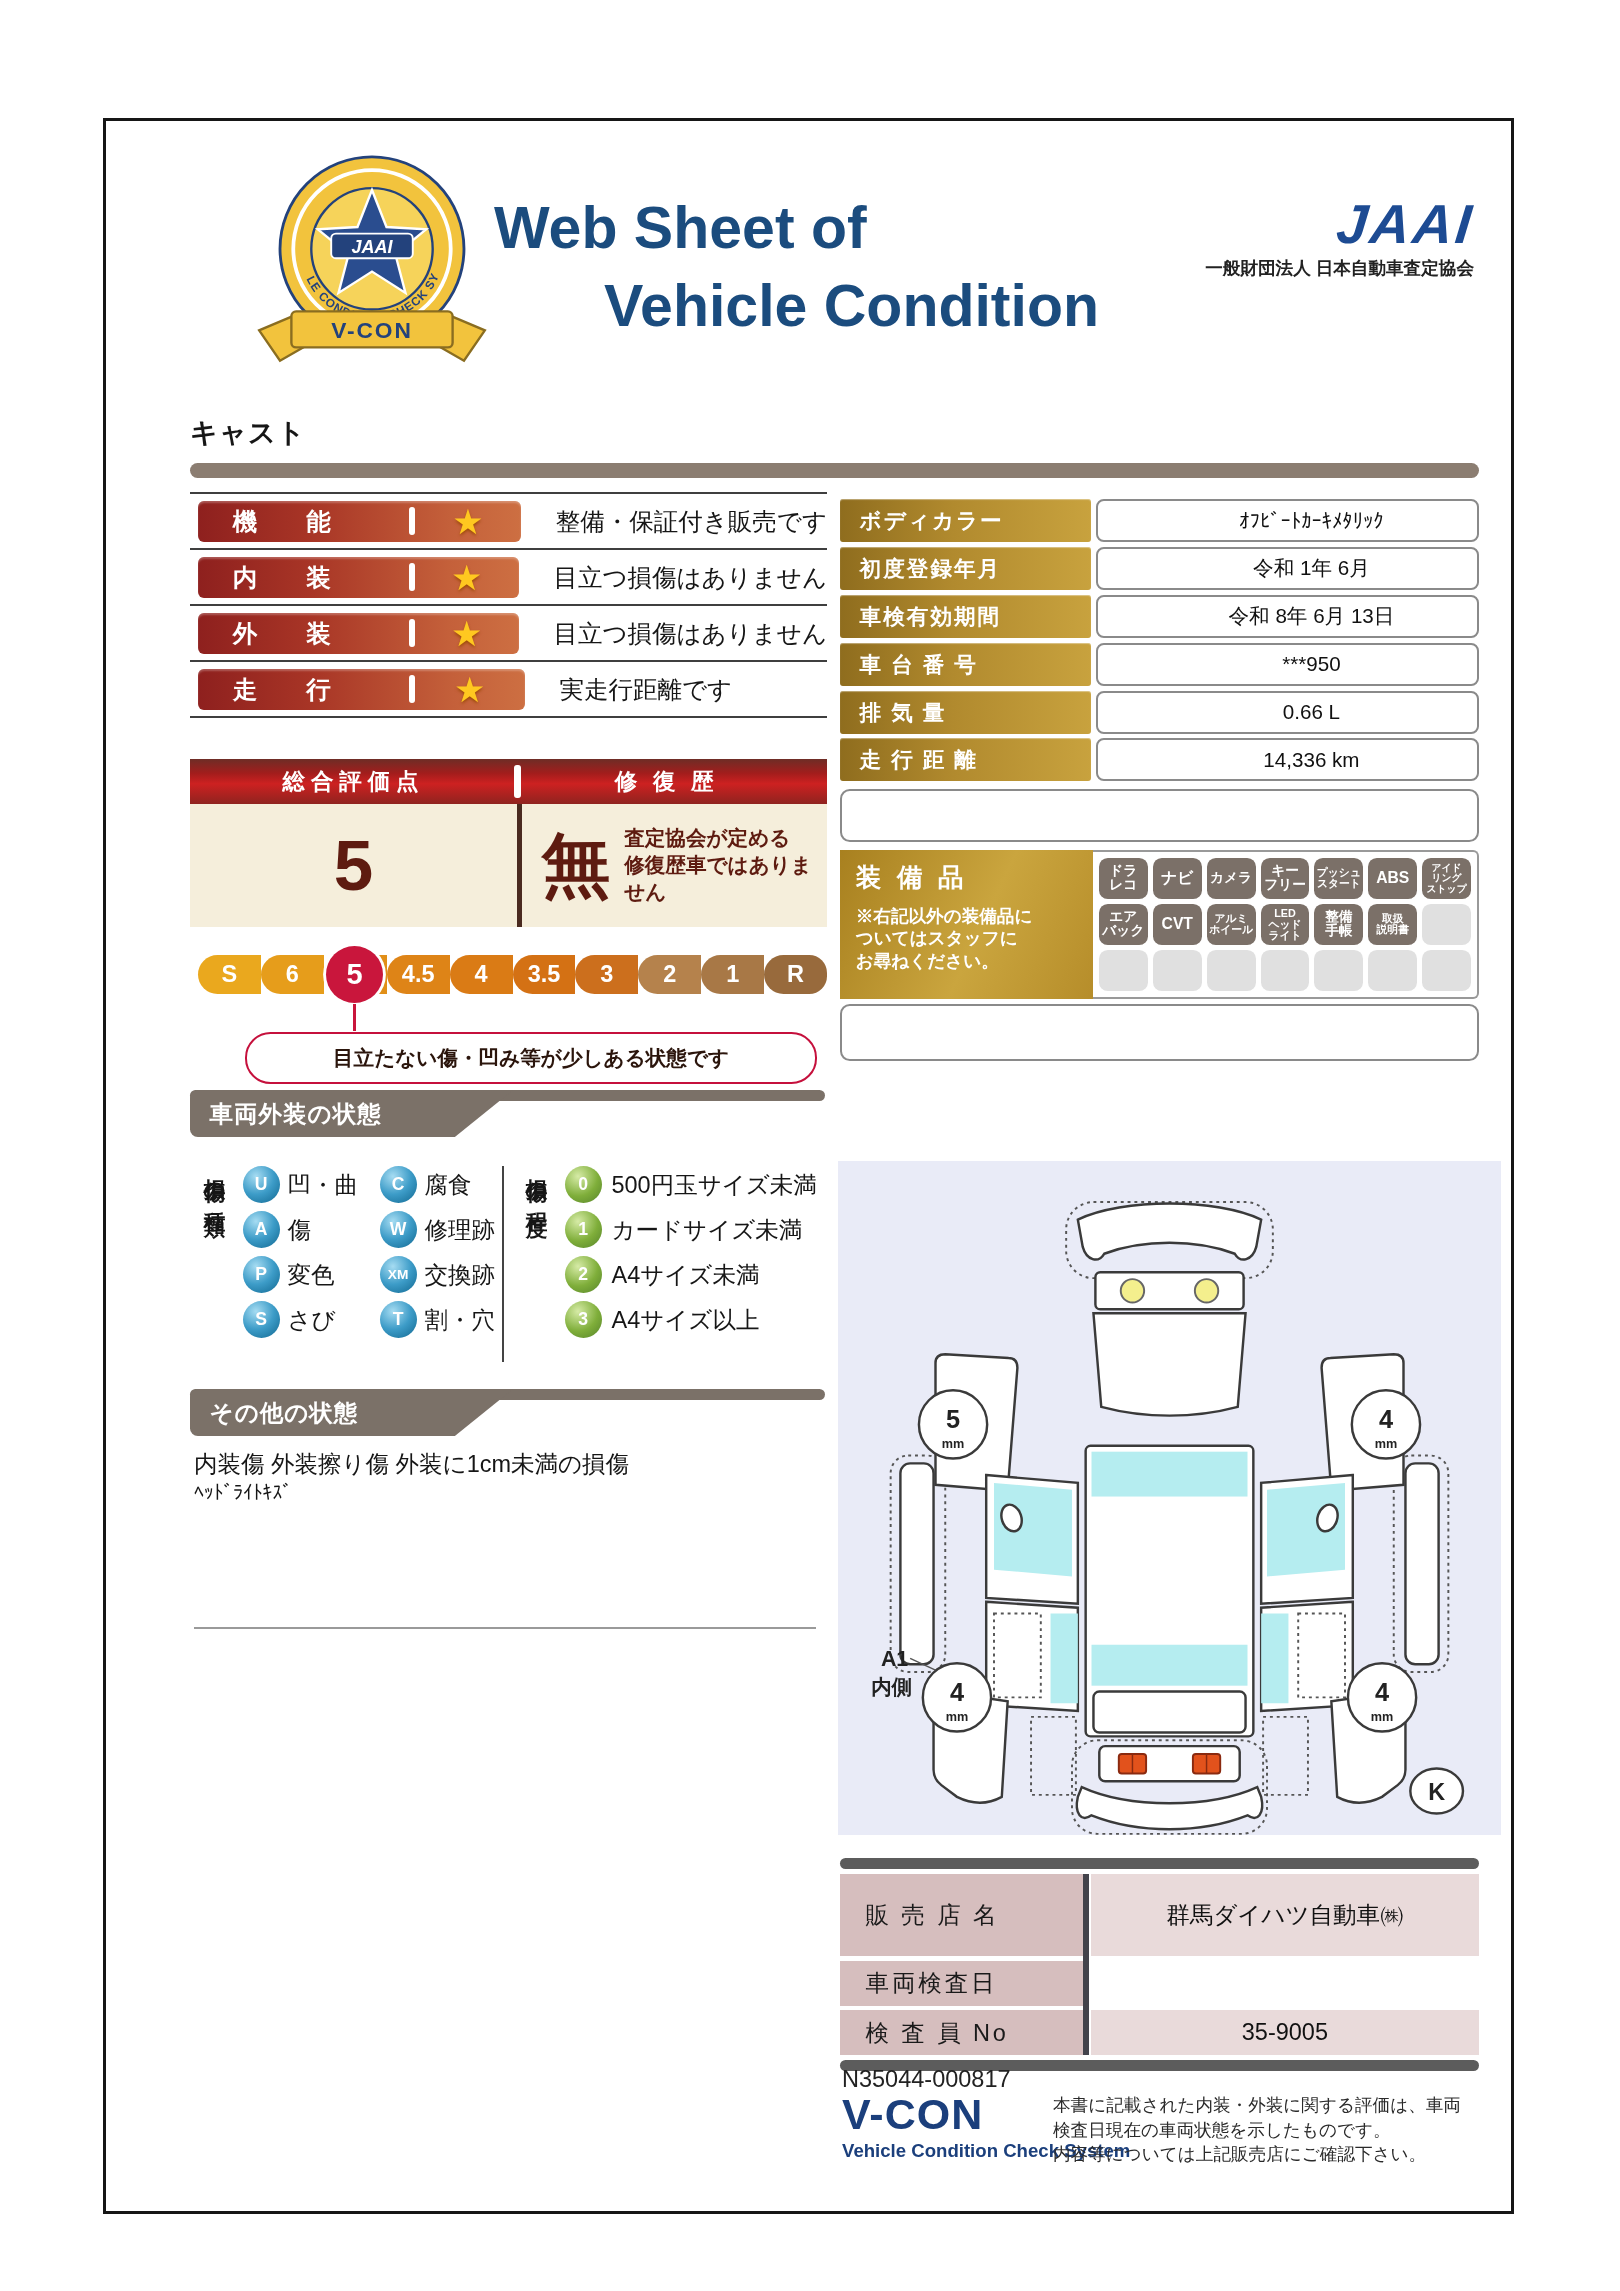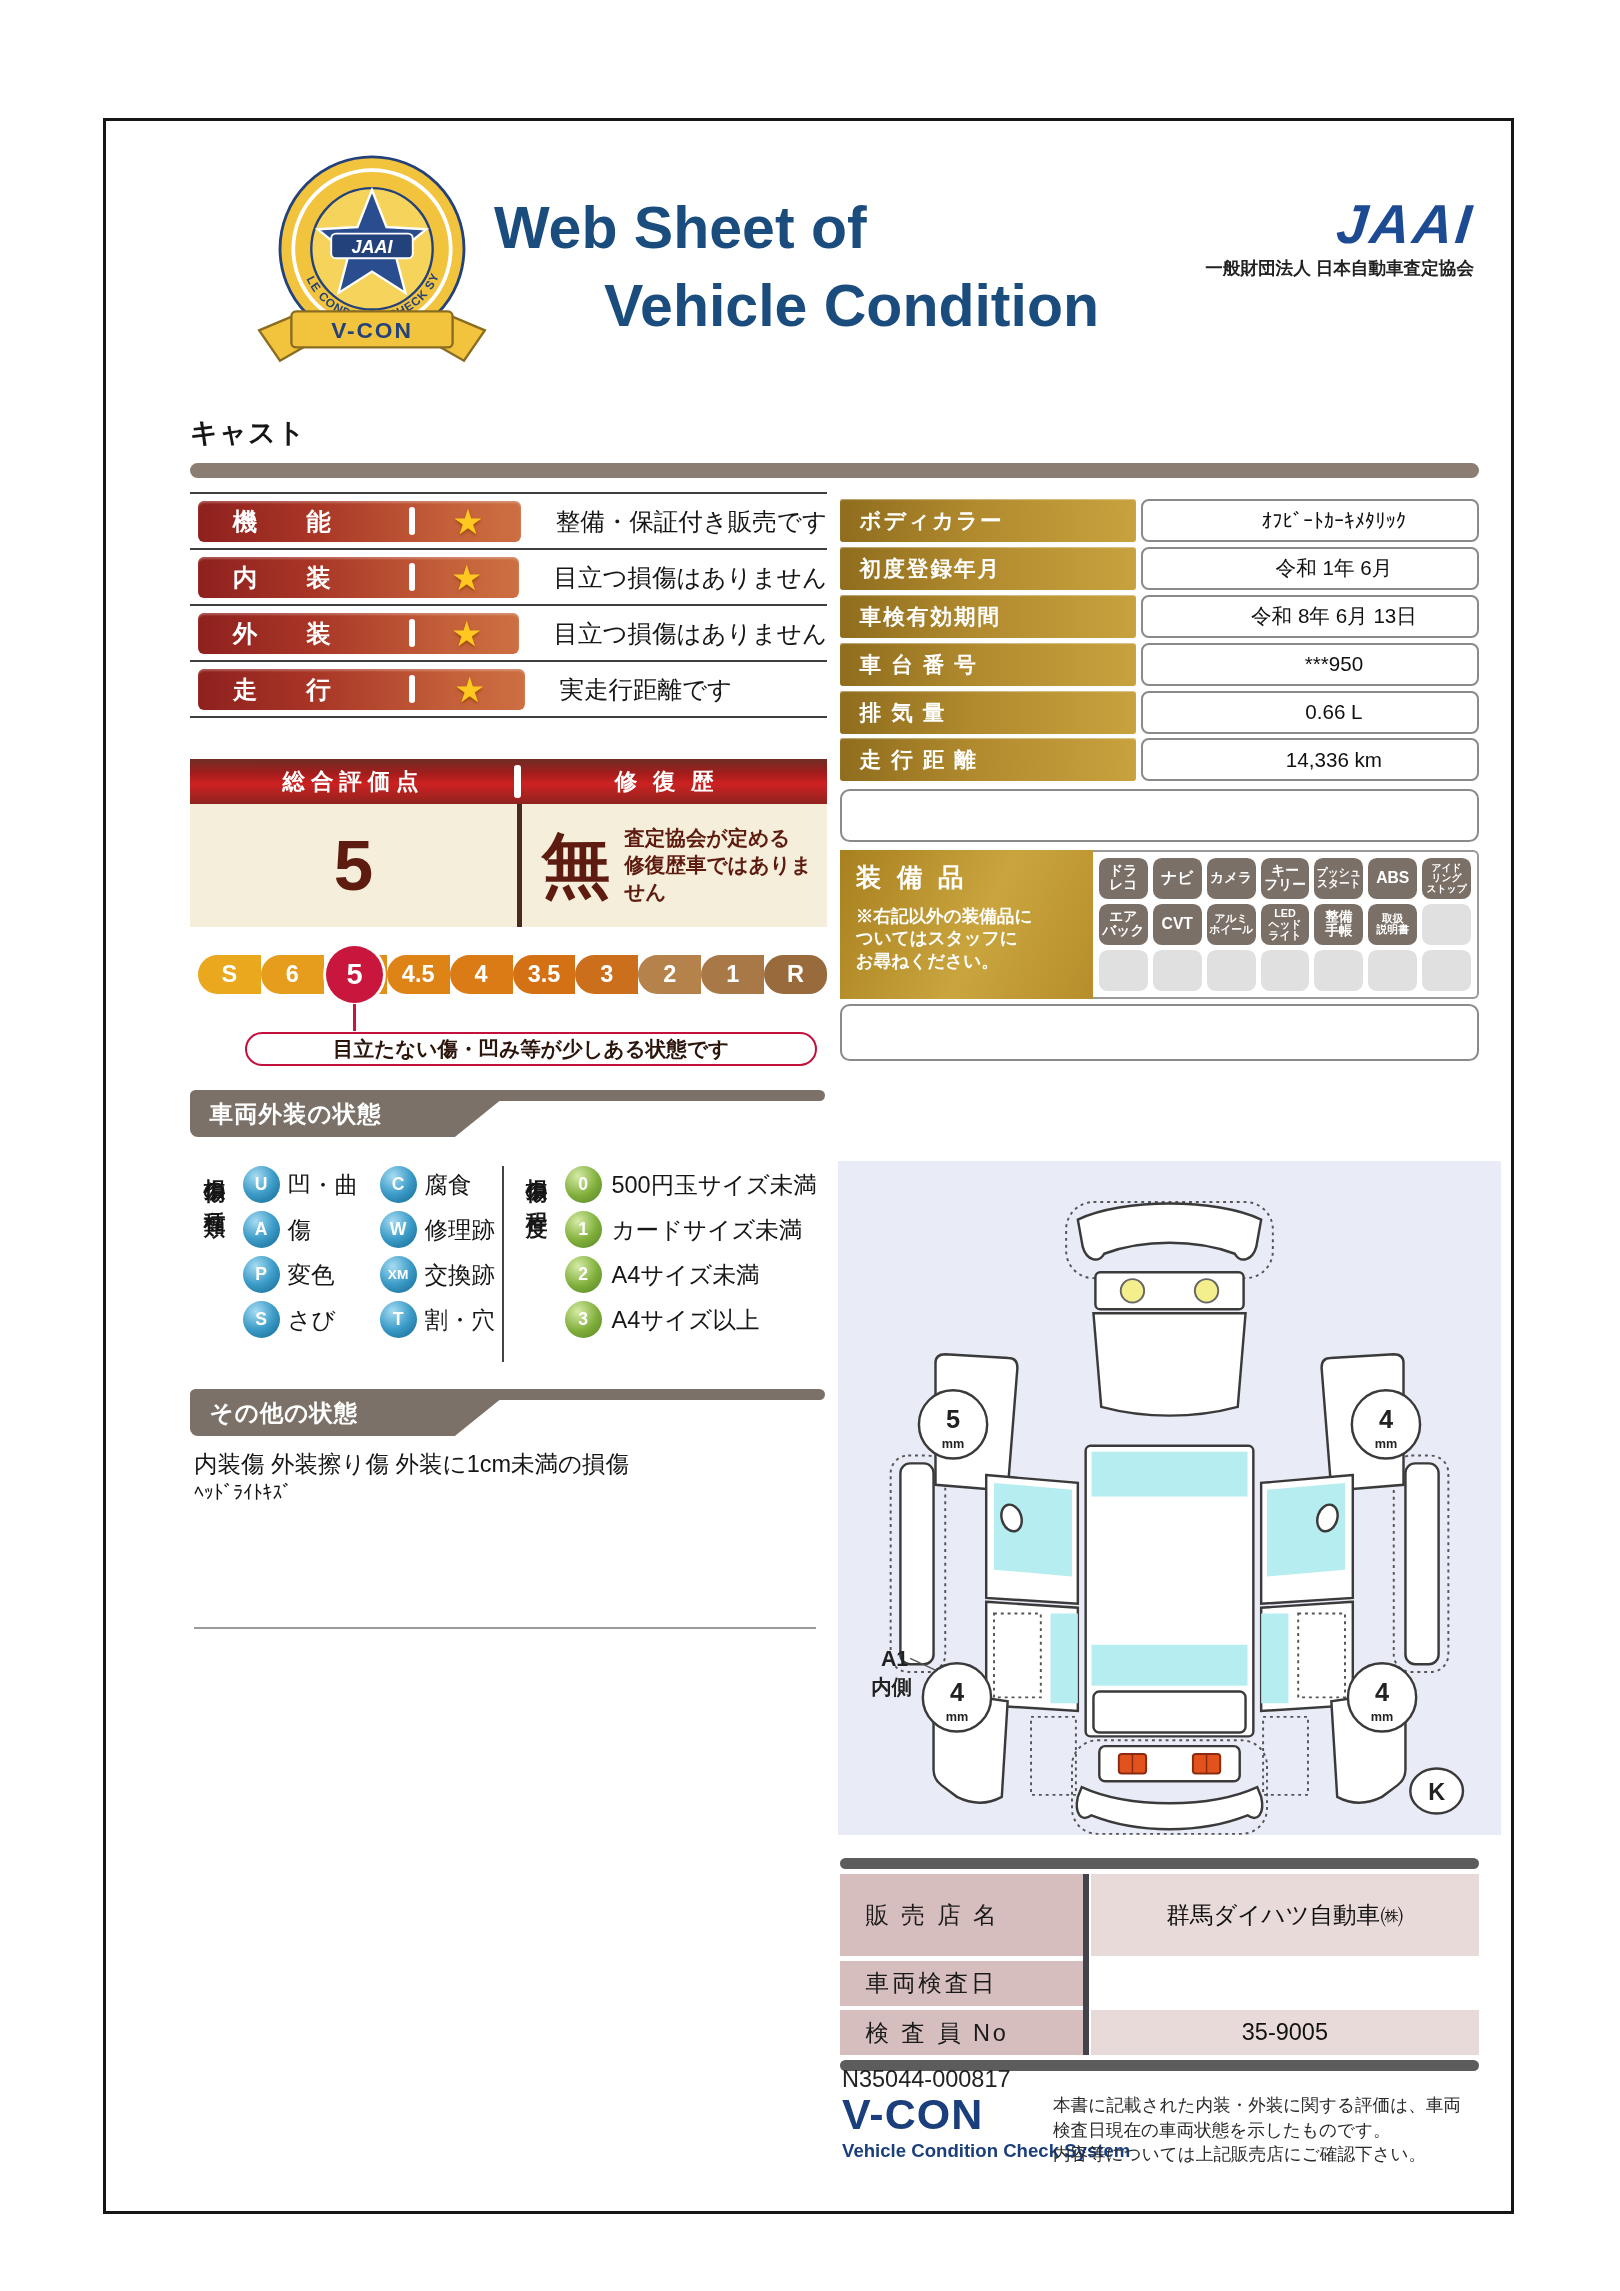--- a/index.html
+++ b/index.html
@@ -49,26 +49,26 @@
   .seg:nth-child(3){background:#e18f18;}
   .seg:nth-child(4){background:#de8417;}
   .seg:nth-child(5){background:#da7b15;}
   .seg:nth-child(6){background:#d47114;}
   .seg:nth-child(7){background:#cc6f1d;}
   .seg:nth-child(8){background:#b5824c;}
   .seg:nth-child(9){background:#a87846;}
   .seg:nth-child(10){background:#986a3c;border-radius:21.6px 19.6px 19.6px 21.6px;}
   .scale-circle{position:absolute;left:128px;top:-8.8px;width:57px;height:57px;border-radius:50%;background:#c9163c;color:#fff;font-size:29px;font-weight:bold;display:flex;align-items:center;justify-content:center;box-shadow:0 0 0 2.9px #fff;}
   .scale-connector{position:absolute;left:155px;top:49px;width:2.9px;height:27.4px;background:#c9163c;}
-  .scale-bubble{position:absolute;left:47px;top:77px;width:572px;height:34px;border:2.9px solid #c5103c;border-radius:25.5px;background:#fff;display:flex;align-items:center;justify-content:center;font-size:20.6px;font-weight:bold;color:#2b150c;box-sizing:border-box;}
+  .scale-bubble{position:absolute;left:47px;top:77px;width:572px;height:52px;border:2.9px solid #c5103c;border-radius:25.5px;background:#fff;display:flex;align-items:center;justify-content:center;font-size:20.6px;font-weight:bold;color:#2b150c;box-sizing:border-box;}
 
   
   .info-table{left:734px;top:378px;width:639px;}
   .info-row{display:flex;height:43px;margin-bottom:4.9px;}
-  .info-label{width:296px;background:linear-gradient(90deg,#8f6d1e,#b18a2e 45%,#c8a23e);color:#fff;font-size:21.6px;font-weight:bold;display:flex;align-items:center;padding-left:19.6px;letter-spacing:2px;border-radius:2.9px;box-sizing:border-box;box-shadow:inset 0 1px 1px rgba(255,255,255,.4);}
+  .info-label{width:251px;background:linear-gradient(90deg,#8f6d1e,#b18a2e 45%,#c8a23e);color:#fff;font-size:21.6px;font-weight:bold;display:flex;align-items:center;padding-left:19.6px;letter-spacing:2px;border-radius:2.9px;box-sizing:border-box;box-shadow:inset 0 1px 1px rgba(255,255,255,.4);}
   .info-value{flex:1;margin-left:4.9px;border:2px solid #8a8a8a;border-radius:7.8px;display:flex;align-items:center;justify-content:center;font-size:20.6px;color:#111;background:#fff;padding-left:48px;}
 
   .empty-box1{left:734px;top:668px;width:639px;height:53px;border:2px solid #8a8a8a;border-radius:9.8px;box-sizing:border-box;}
   .empty-box2{left:734px;top:883px;width:639px;height:57px;border:2px solid #8a8a8a;border-radius:9.8px;box-sizing:border-box;}
 
   
   .equipment{left:734px;top:729px;width:639px;height:149px;display:flex;}
   .equip-head{width:253px;background:linear-gradient(115deg,#a8801f,#caa53e 55%,#b68d2a);color:#fff;padding:9.8px 0 0 15.7px;box-sizing:border-box;}
   .equip-title{font-size:25.5px;font-weight:bold;letter-spacing:15.7px;}
   .equip-note{font-size:17.6px;margin-top:9.8px;white-space:pre-line;line-height:1.3;font-weight:bold;}

